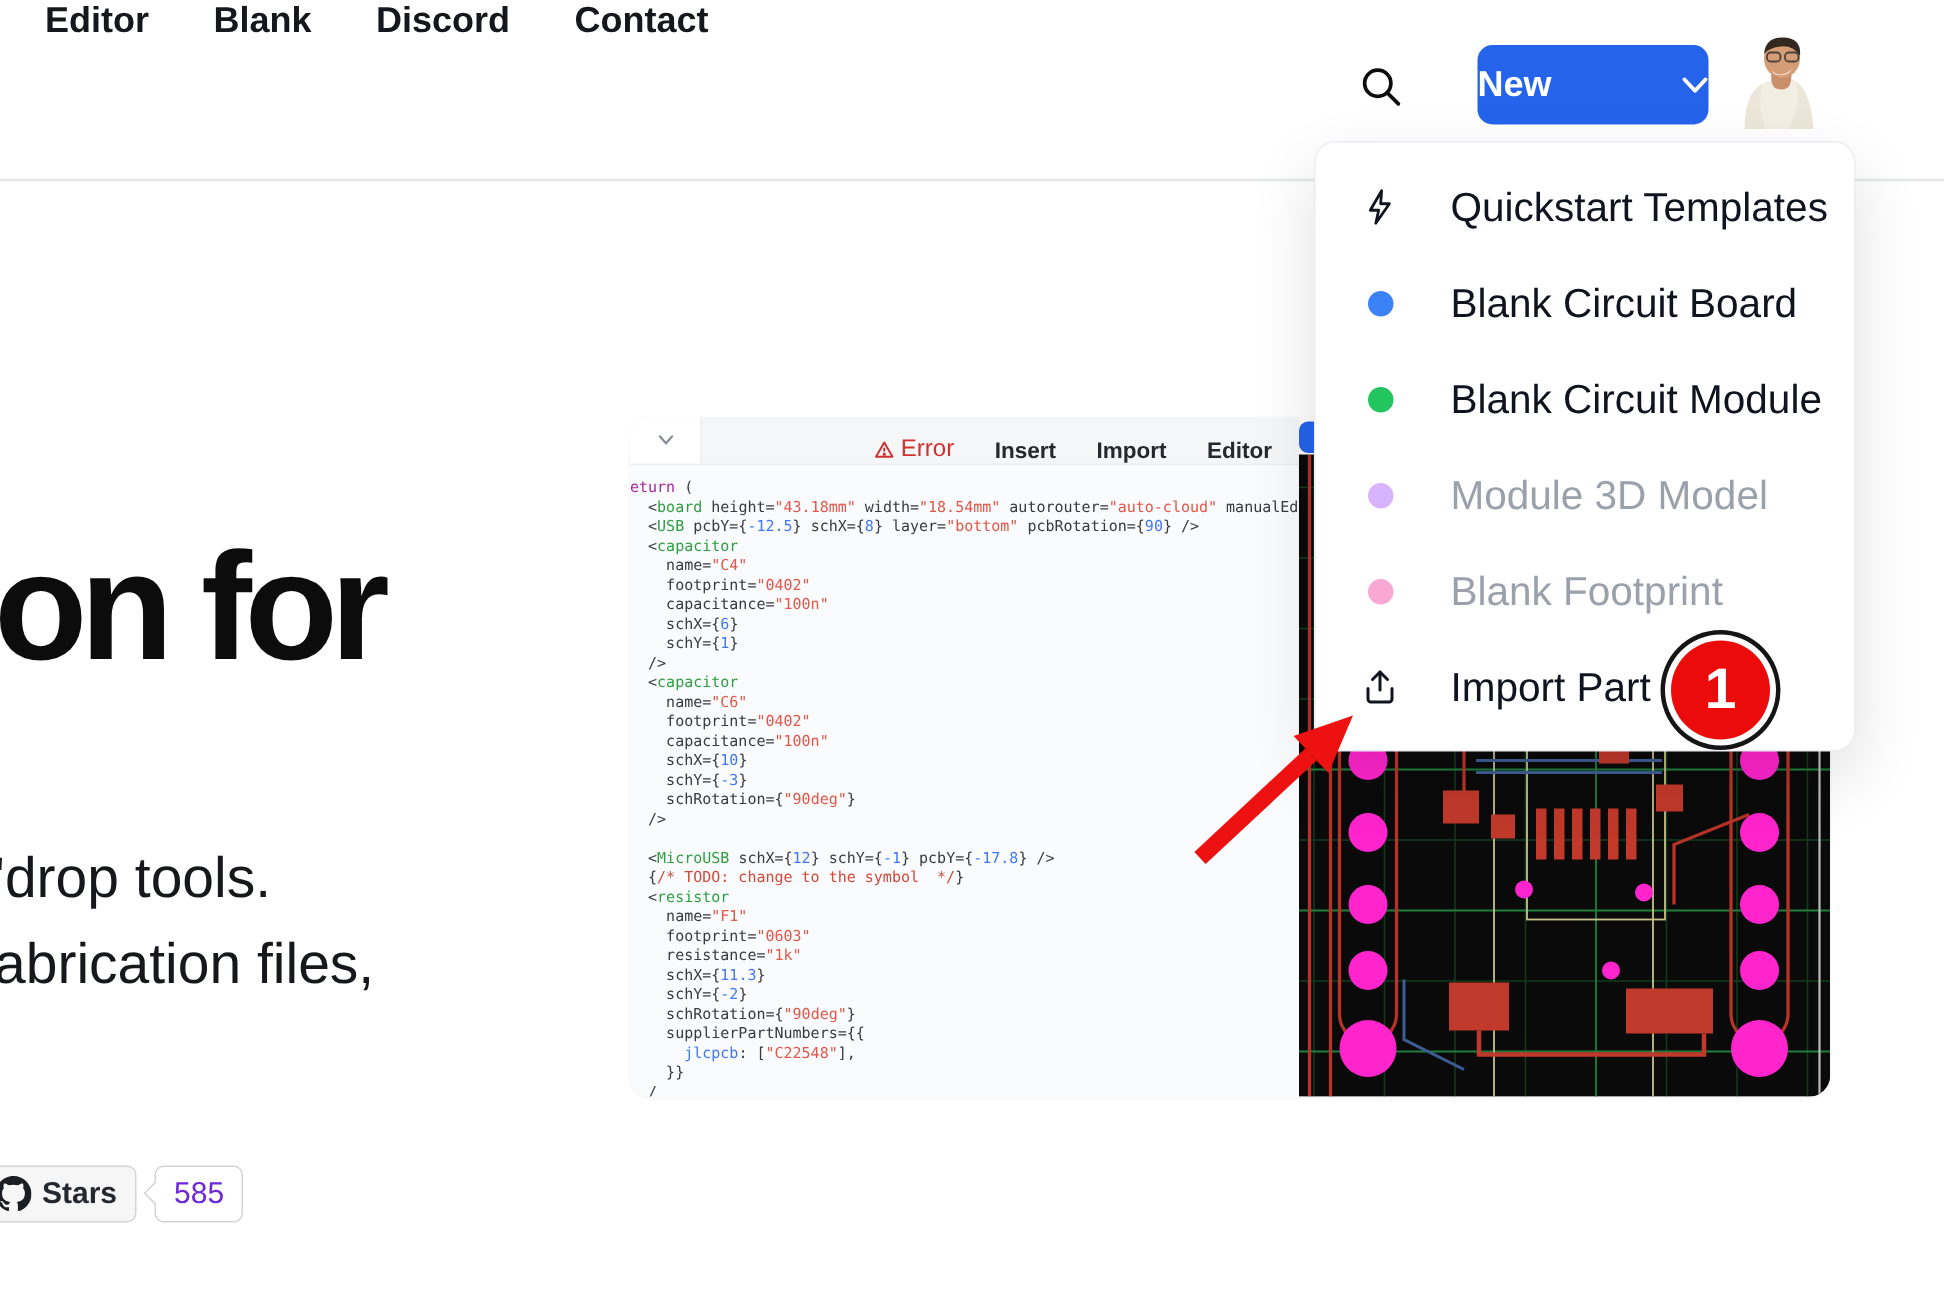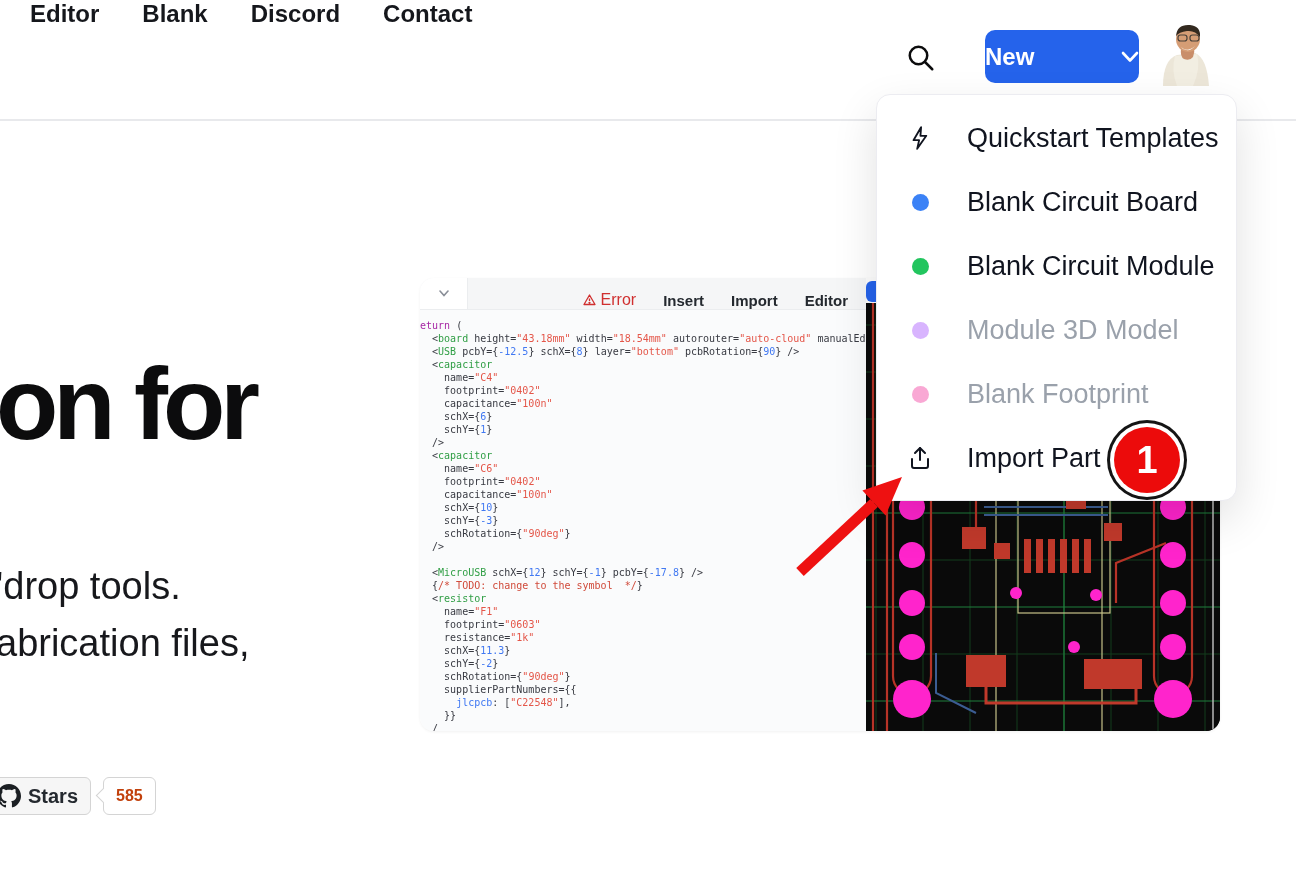--- a/index.html
+++ b/index.html
@@ -24,22 +24,22 @@
   .hero-heading { position:absolute; left:-4px; top:346px; font-size:102px; font-weight:bold;
                   letter-spacing:-5px; color:#0c0c0d; white-space:nowrap; }
   .hero-paragraph { position:absolute; left:-4px; top:558px; font-size:38px; line-height:57px;
                     color:#17181c; white-space:nowrap; }
 
   
   .gh-wrap { position:absolute; left:-14px; top:777px; display:flex; align-items:stretch; height:38px; z-index:1; }
   .gh-btn { display:flex; align-items:center; gap:7px; padding:0 12px 0 10px; background:#f6f6f6;
             border:1px solid #d4d4d4; border-radius:6px; font-size:20px; font-weight:700; color:#24292f; cursor:pointer; }
   .gh-count { position:relative; margin-left:12px; display:flex; align-items:center; padding:0 12px;
-              background:#fff; border:1px solid #d4d4d4; border-radius:6px; font-size:16px; font-weight:700;
-              color:#c2410c; cursor:pointer; }
+              background:#fff; border:1px solid #d4d4d4; border-radius:6px; font-size:20px; font-weight:400;
+              color:#6d28d9; cursor:pointer; }
   .gh-count::before { content:""; position:absolute; left:-6px; top:12px; width:10px; height:10px;
               background:#fff; border-left:1px solid #d4d4d4; border-bottom:1px solid #d4d4d4;
               transform:rotate(45deg); }
 
   
   .shot { position:absolute; left:420px; top:278px; width:800px; height:453px; border-radius:14px;
           overflow:hidden; display:flex; box-shadow:0 1px 3px rgba(0,0,0,.06); z-index:1; }
   .code-panel { width:446px; height:100%; background:#fafbfc; position:relative; }
   .code-toolbar { height:32px; background:#f5f6f7; border-bottom:1px solid #ebedef; display:flex;
                   align-items:flex-end; justify-content:flex-end; gap:27px; padding-right:18px; }

